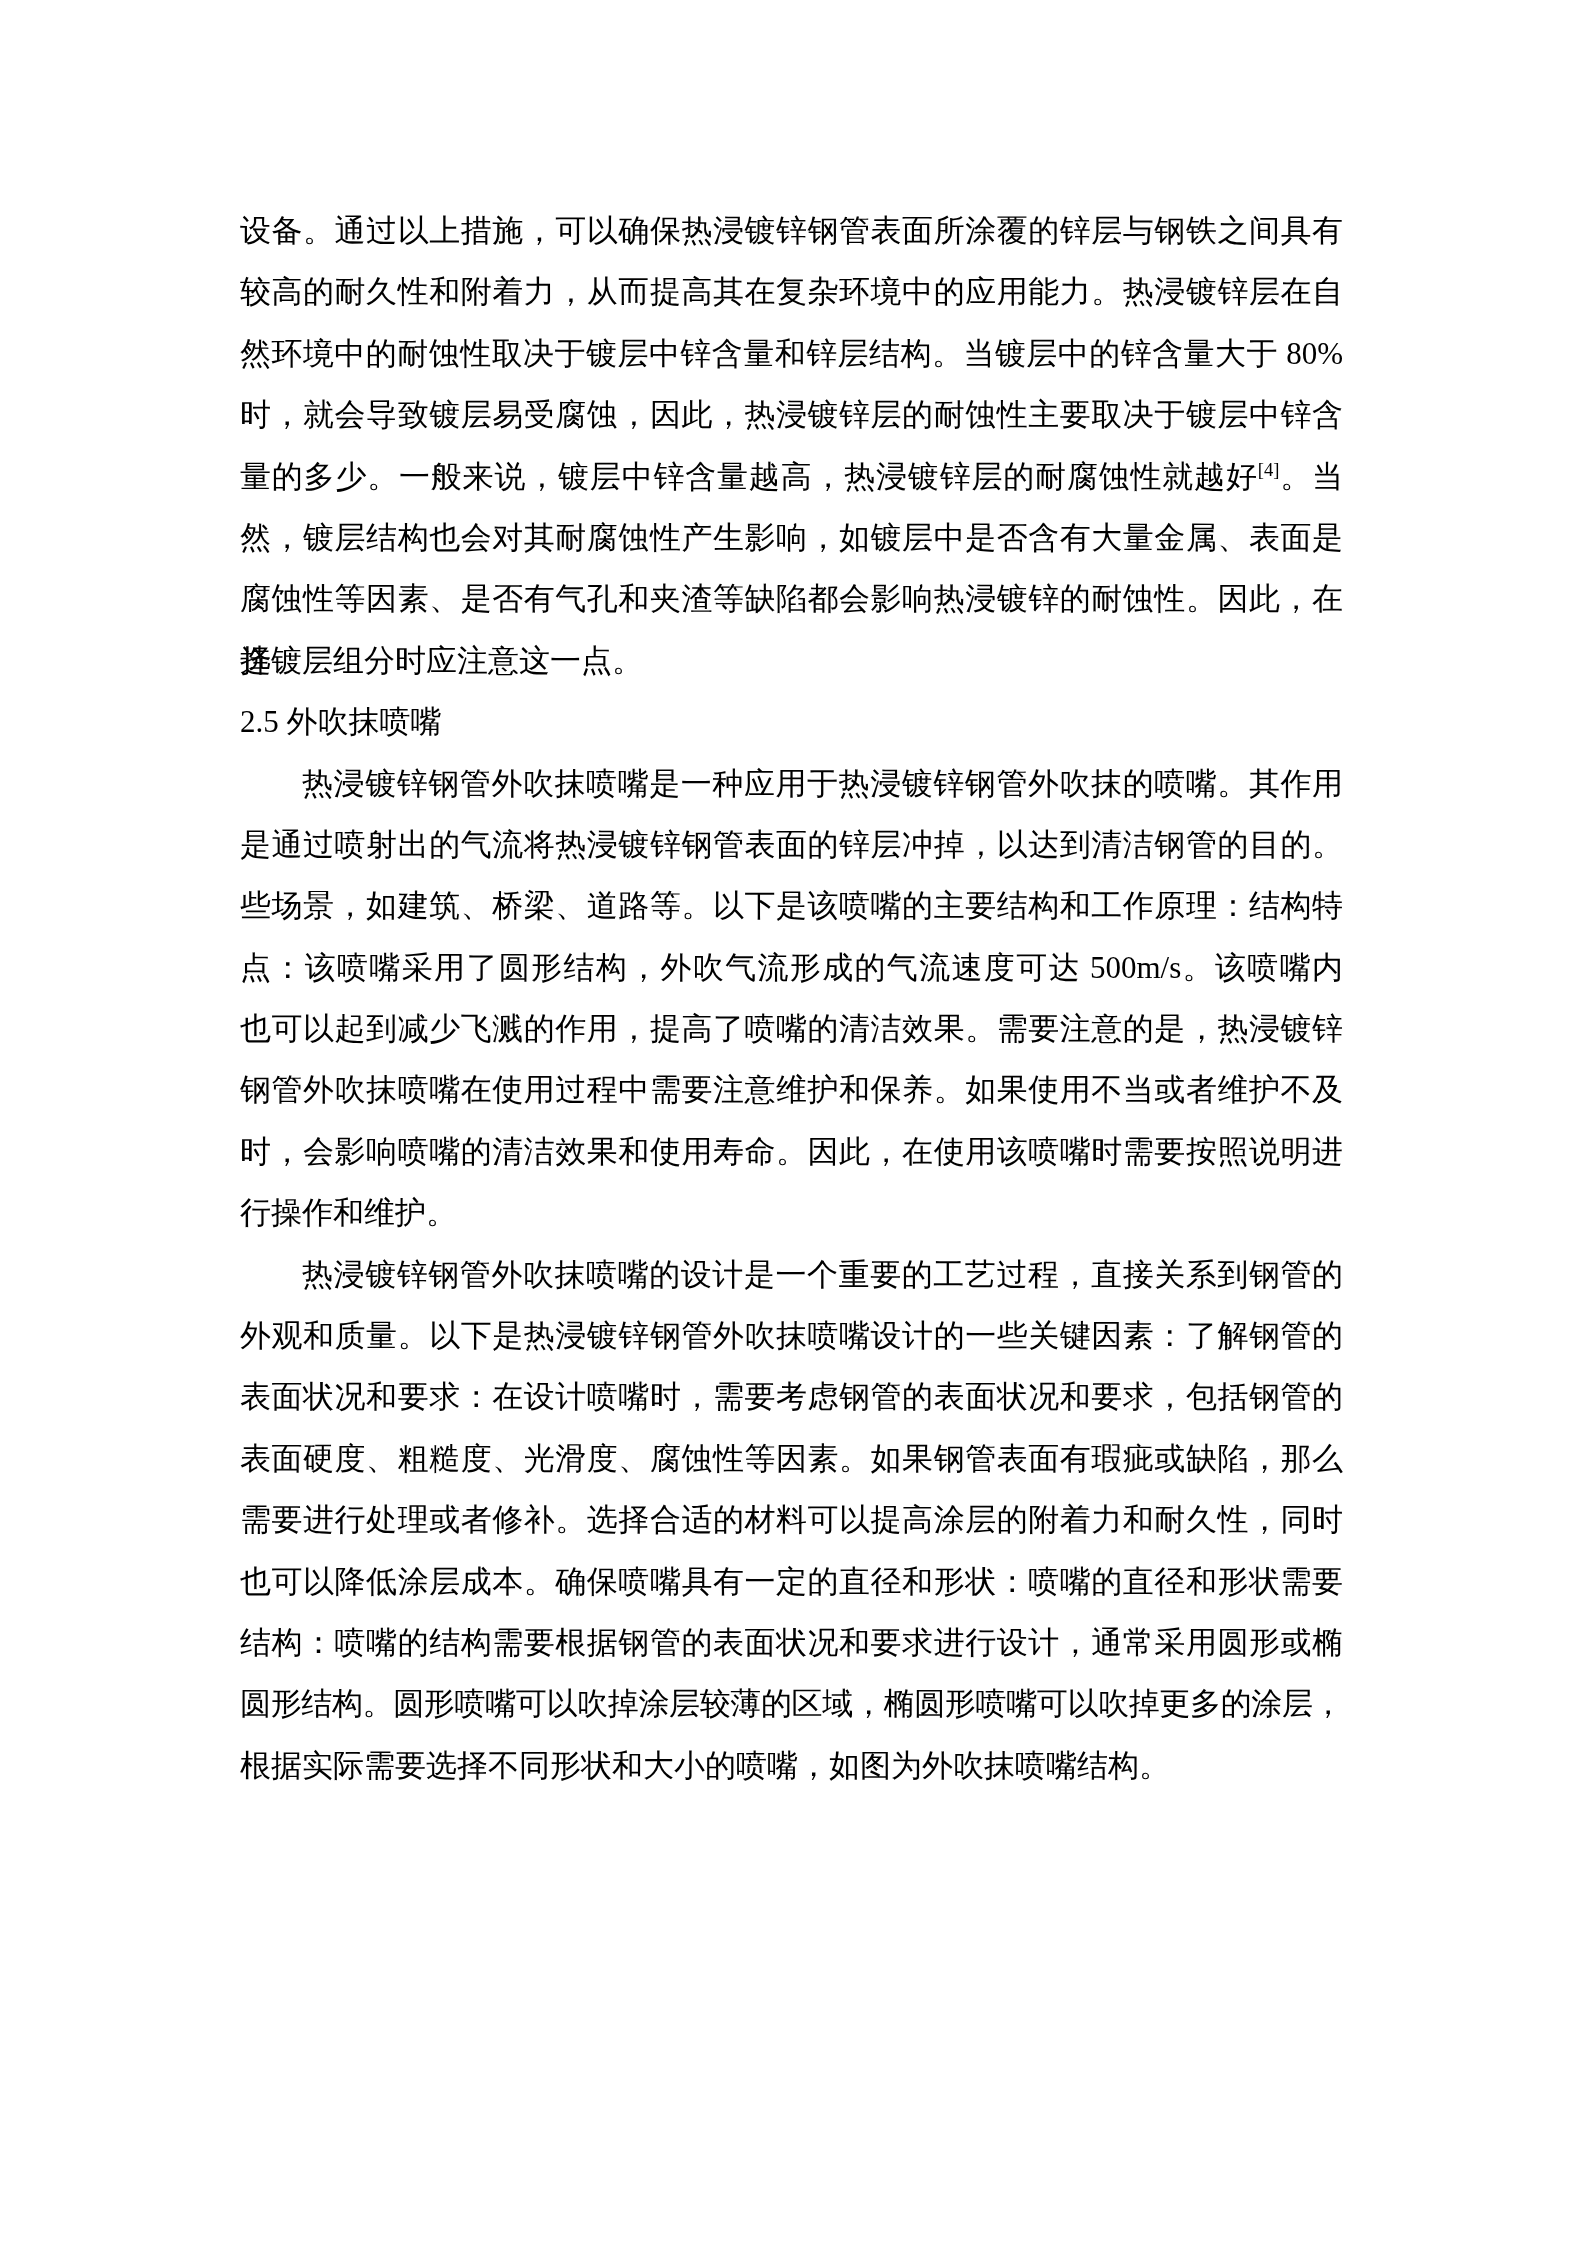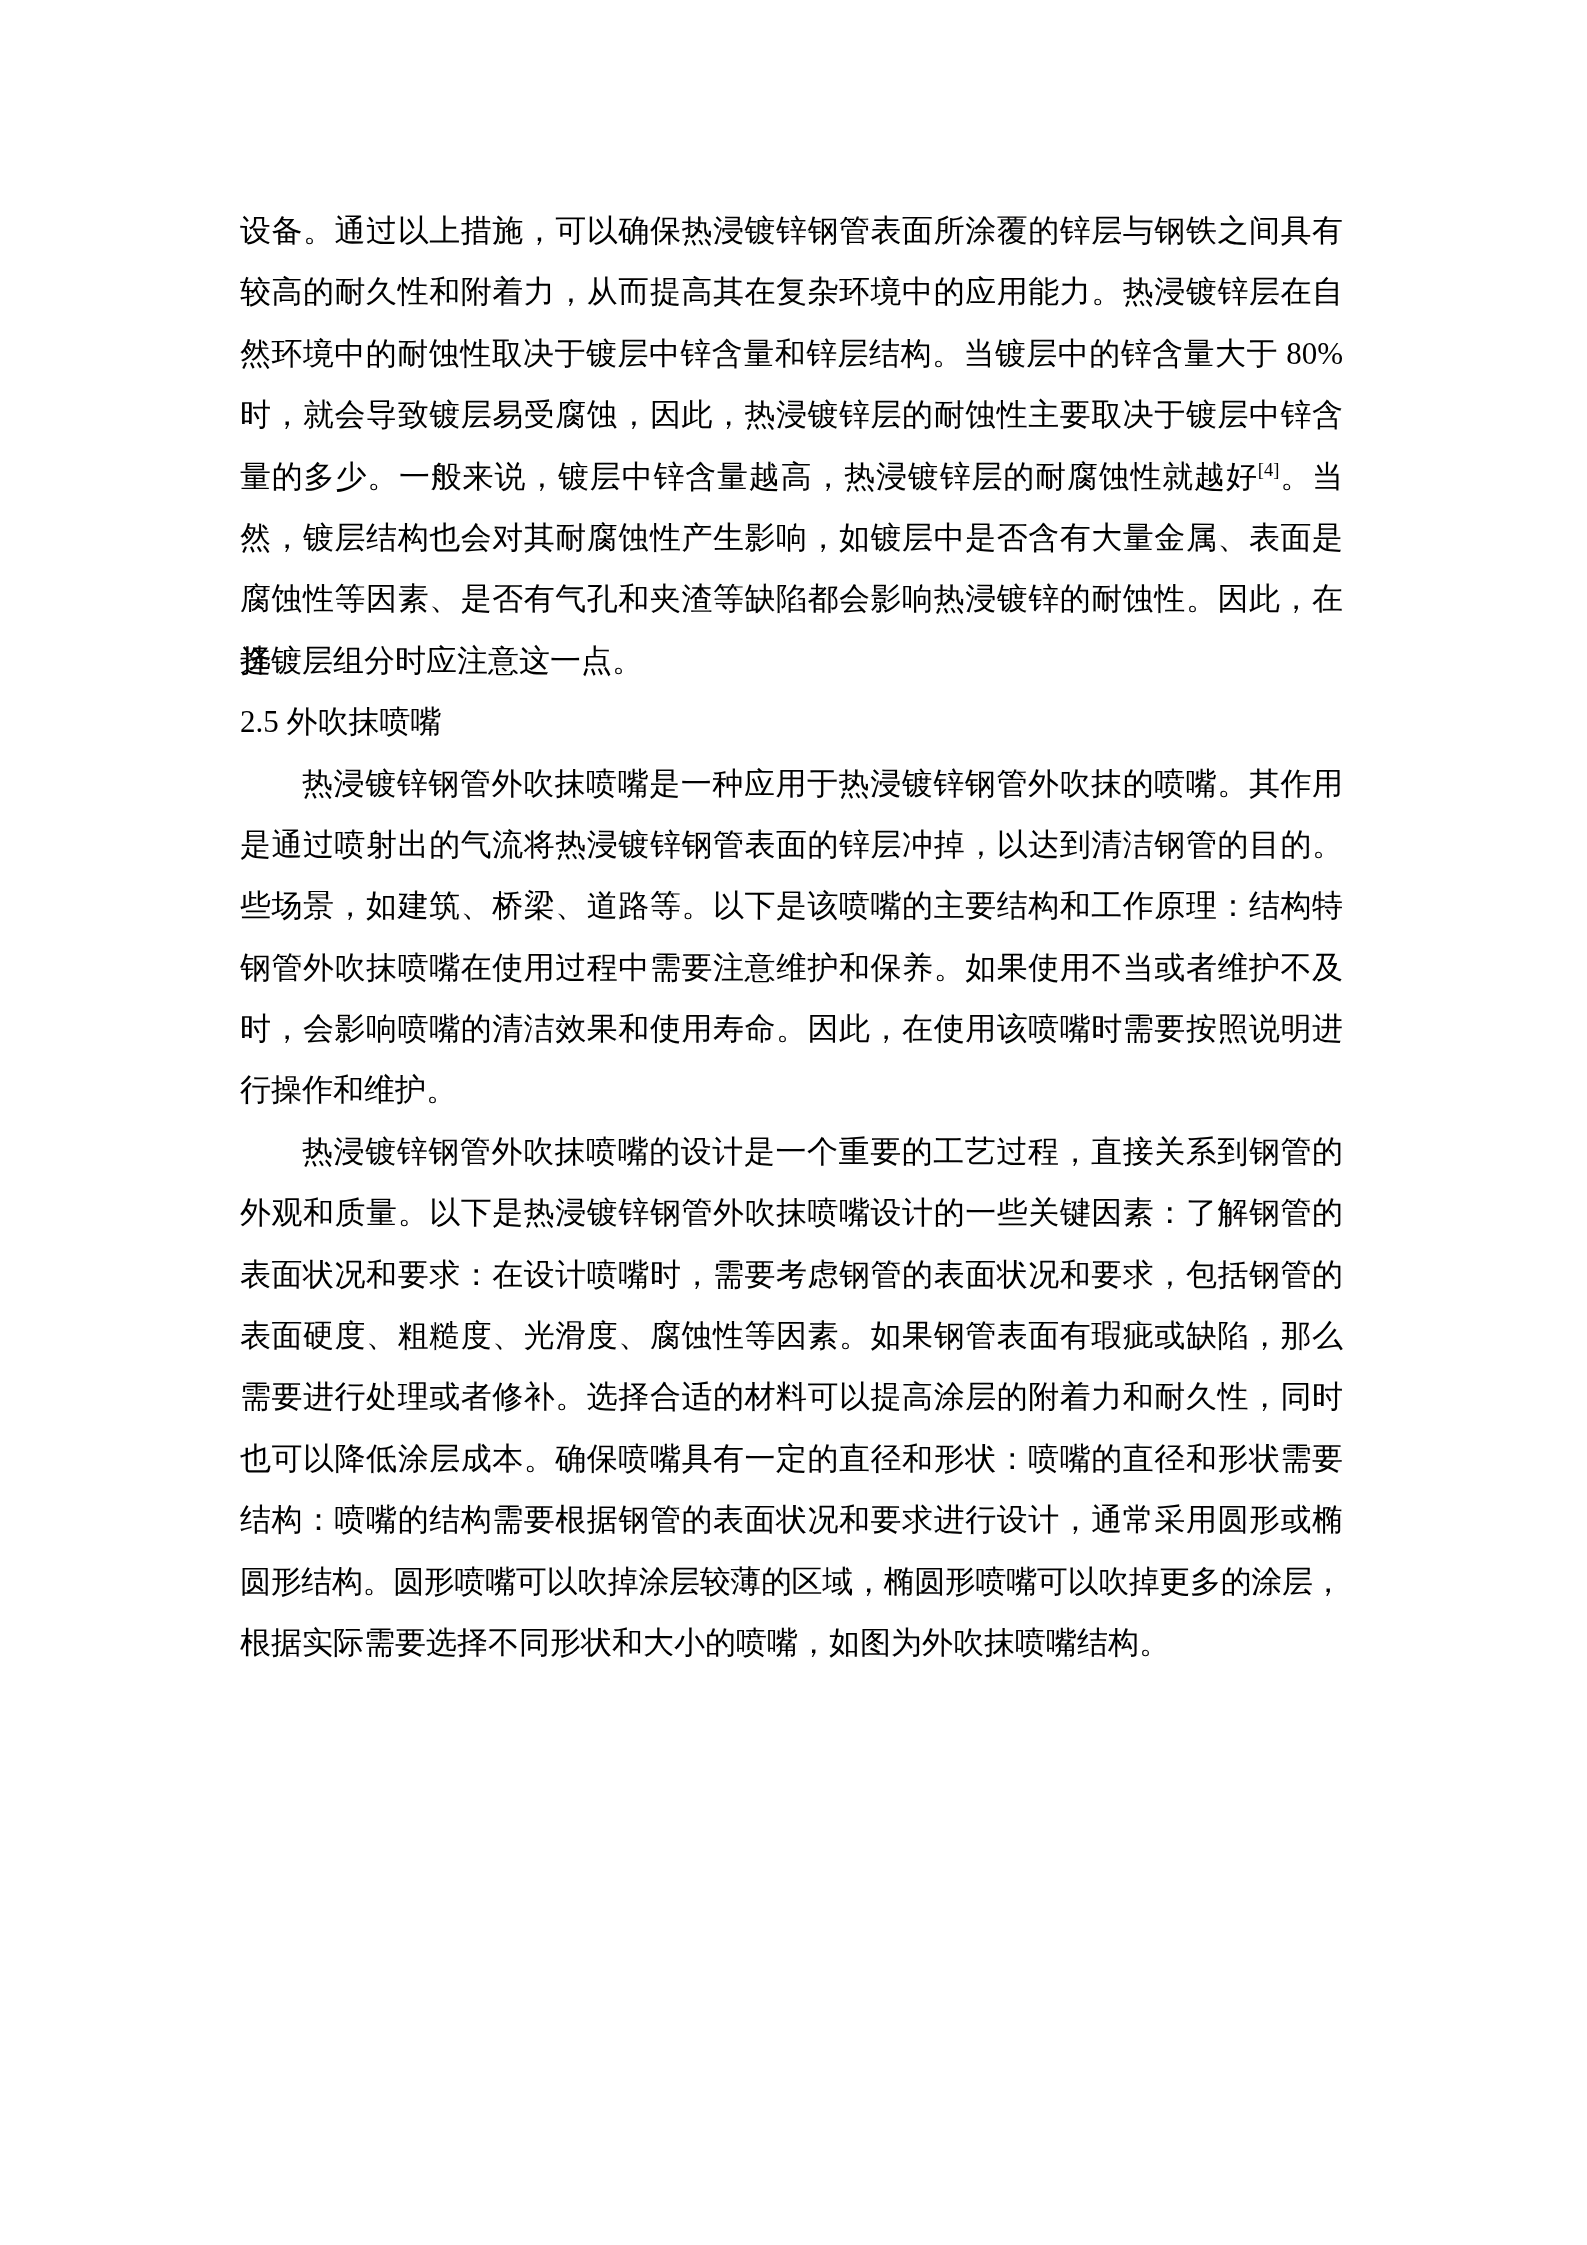--- a/index.html
+++ b/index.html
@@ -73,20 +73,22 @@
         <div class="line"><span>腐蚀性等因素、是否有气孔和夹渣等缺陷都会影响热浸镀锌的耐蚀性。因此，在选</span></div>
         <div class="line last"><span>择镀层组分时应注意这一点。</span></div>
       </div>
     <div class="paragraph">
         <div class="line last"><span>2.5 外吹抹喷嘴</span></div>
       </div>
     <div class="paragraph">
         <div class="line indent"><span>热浸镀锌钢管外吹抹喷嘴是一种应用于热浸镀锌钢管外吹抹的喷嘴。其作用</span></div>
         <div class="line"><span>是通过喷射出的气流将热浸镀锌钢管表面的锌层冲掉，以达到清洁钢管的目的。</span></div>
         <div class="line"><span>些场景，如建筑、桥梁、道路等。以下是该喷嘴的主要结构和工作原理：结构特</span></div>
+        <div class="line"><span>点：该喷嘴采用了圆形结构，外吹气流形成的气流速度可达 500m/s。该喷嘴内</span></div>
+        <div class="line"><span>也可以起到减少飞溅的作用，提高了喷嘴的清洁效果。需要注意的是，热浸镀锌</span></div>
         <div class="line"><span>钢管外吹抹喷嘴在使用过程中需要注意维护和保养。如果使用不当或者维护不及</span></div>
         <div class="line"><span>时，会影响喷嘴的清洁效果和使用寿命。因此，在使用该喷嘴时需要按照说明进</span></div>
         <div class="line last"><span>行操作和维护。</span></div>
       </div>
     <div class="paragraph">
         <div class="line indent"><span>热浸镀锌钢管外吹抹喷嘴的设计是一个重要的工艺过程，直接关系到钢管的</span></div>
         <div class="line"><span>外观和质量。以下是热浸镀锌钢管外吹抹喷嘴设计的一些关键因素：了解钢管的</span></div>
         <div class="line"><span>表面状况和要求：在设计喷嘴时，需要考虑钢管的表面状况和要求，包括钢管的</span></div>
         <div class="line"><span>表面硬度、粗糙度、光滑度、腐蚀性等因素。如果钢管表面有瑕疵或缺陷，那么</span></div>
         <div class="line"><span>需要进行处理或者修补。选择合适的材料可以提高涂层的附着力和耐久性，同时</span></div>

